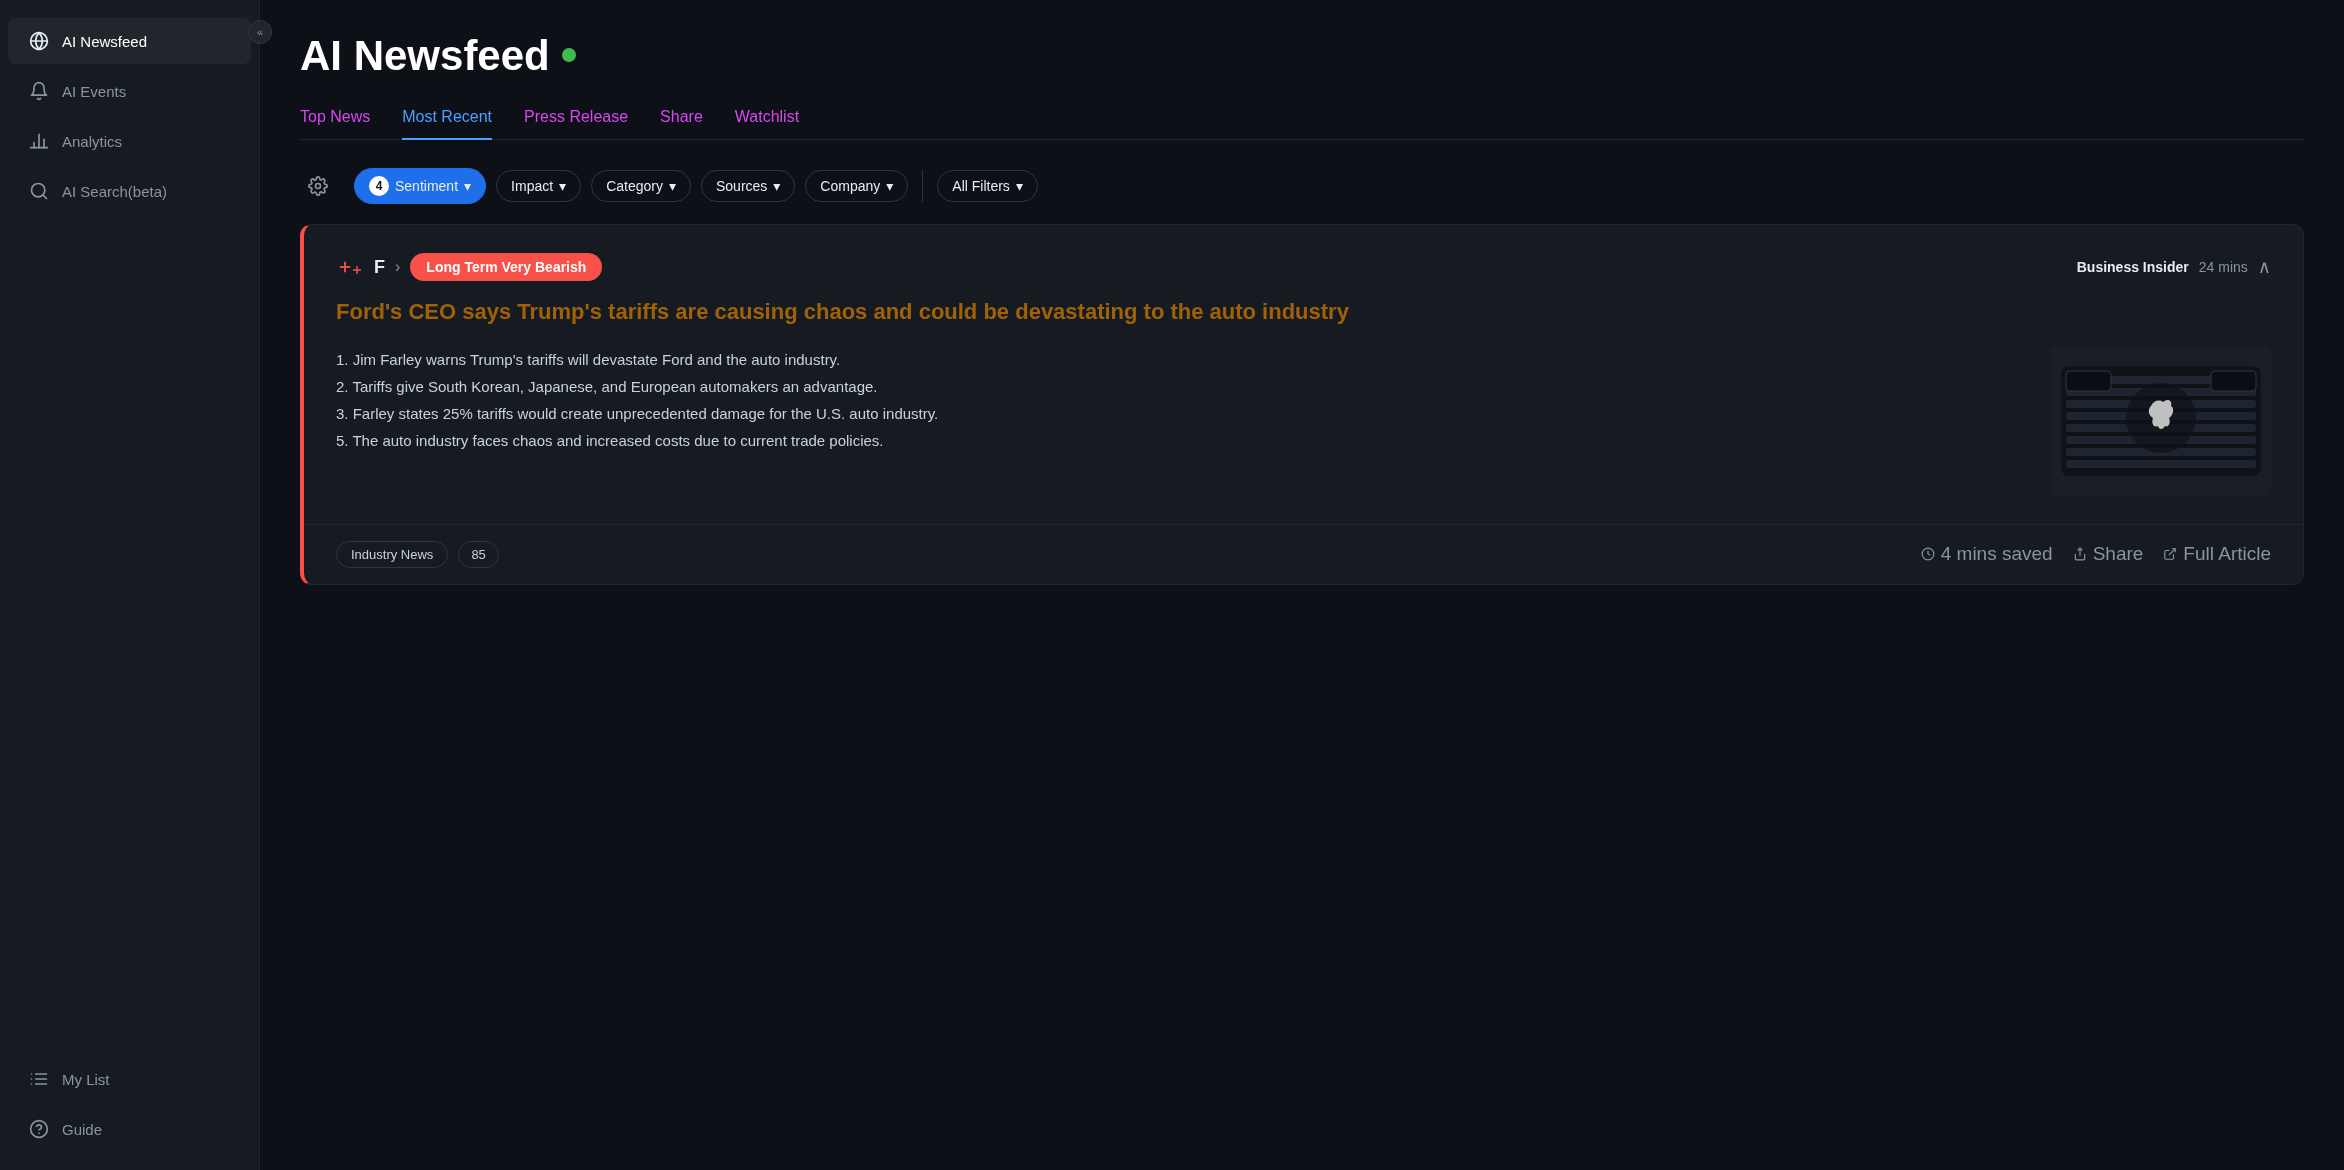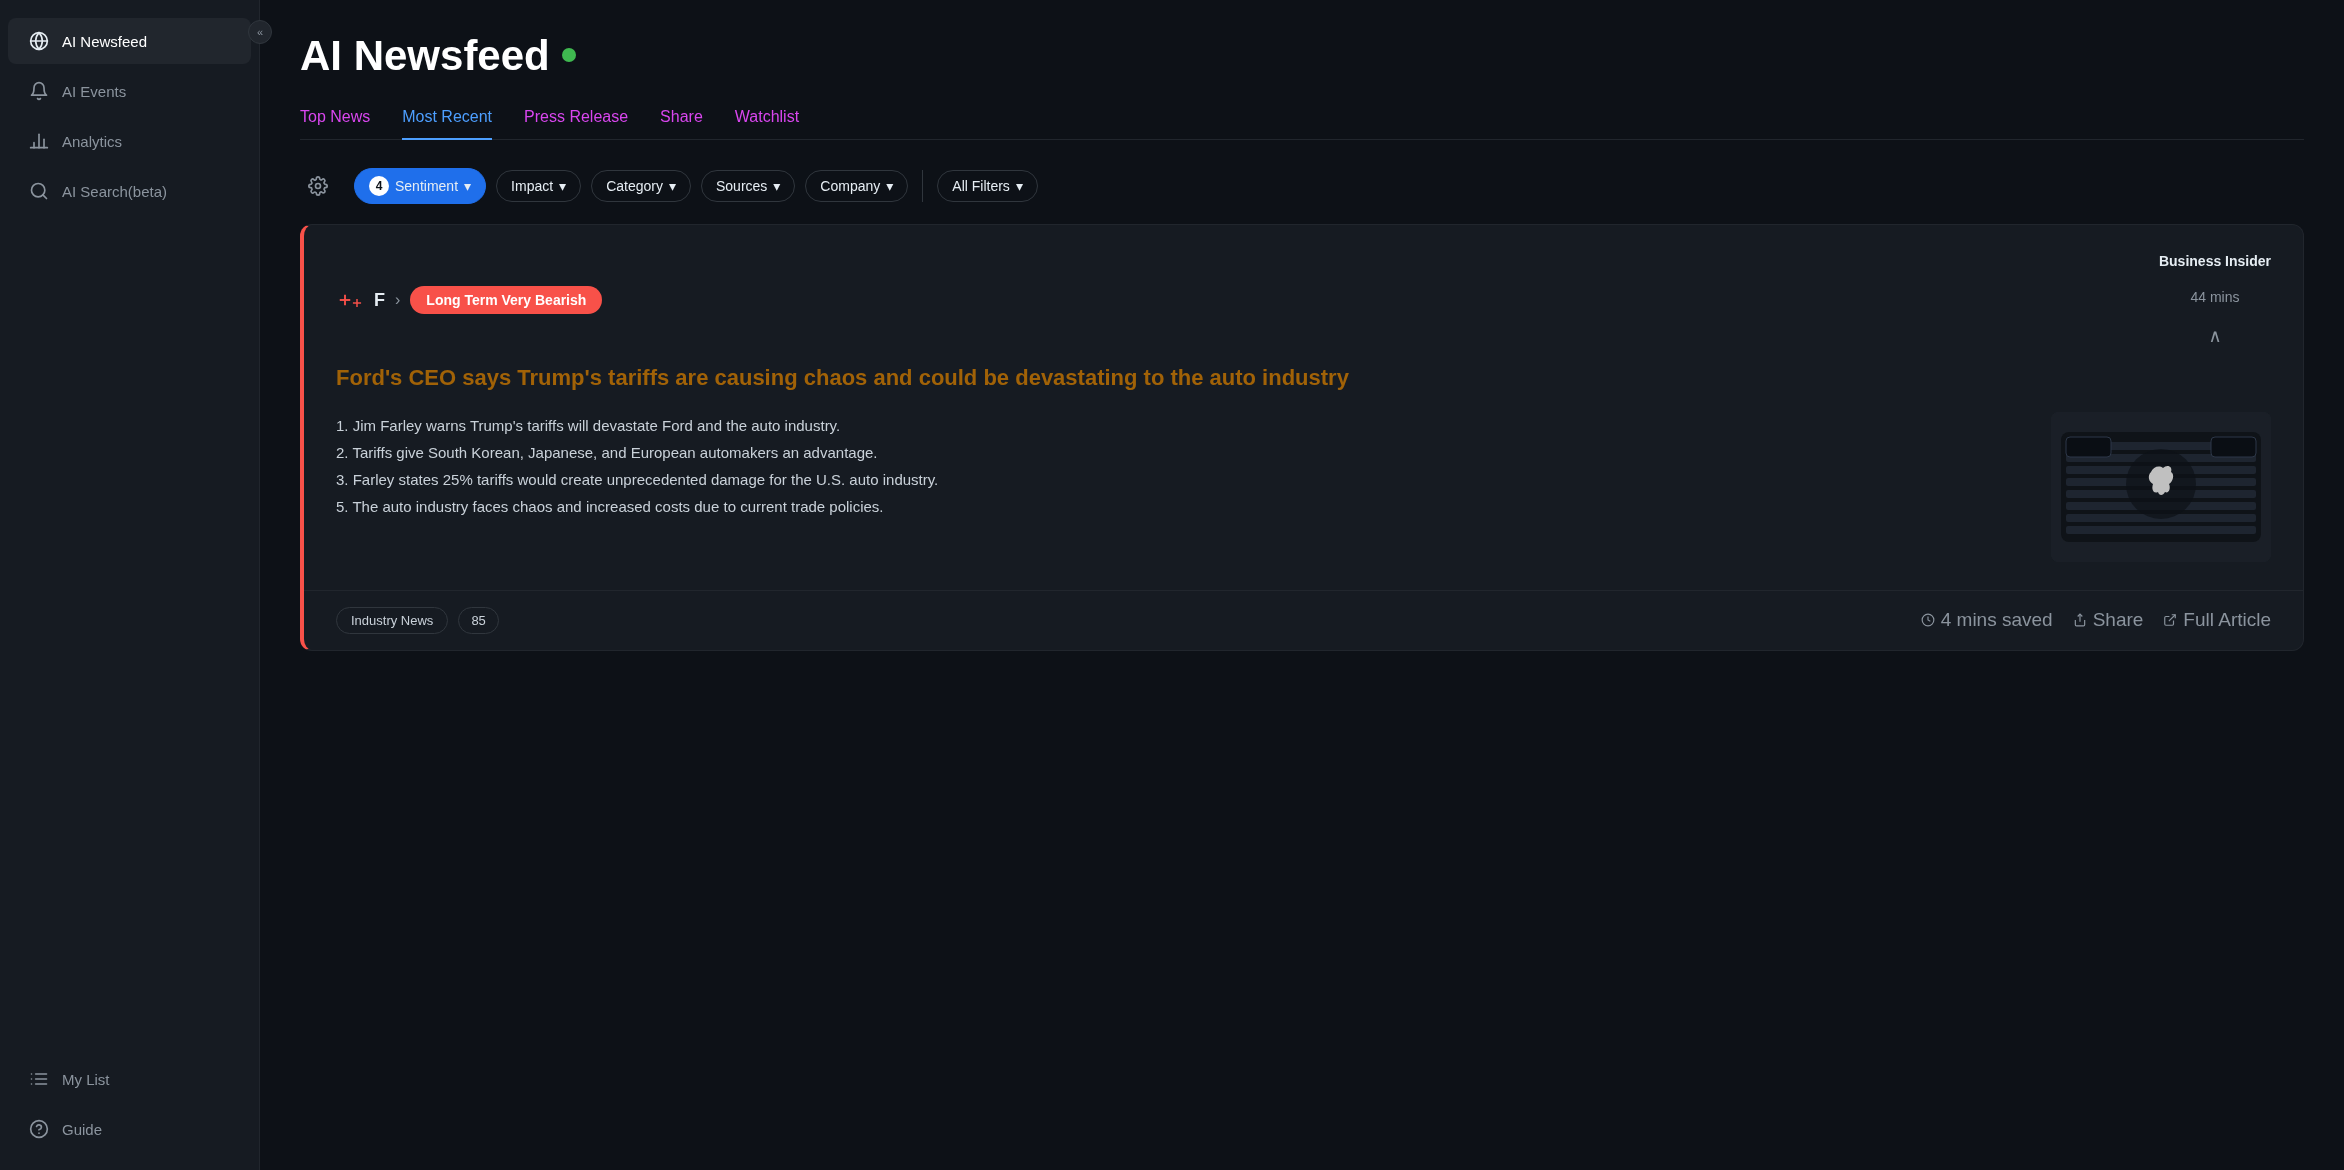--- a/index.html
+++ b/index.html
@@ -208,24 +208,23 @@
       background: #f85149;
       color: #ffffff;
       font-size: 14px;
       font-weight: 700;
       padding: 6px 16px;
       border-radius: 20px;
     }
     .news-card-meta-right {
       display: flex;
       align-items: center;
-      gap: 20px;
+      gap: 10px;
       color: #8b949e;
       font-size: 14px;
-      flex-direction: column;
     }
     .source-name {
       color: #e6edf3;
       font-weight: 600;
     }
     .news-card-title {
       font-size: 22px;
       font-weight: 800;
       color: #a16207;
       line-height: 1.4;
@@ -447,21 +446,21 @@
               <line x1="12" y1="5" x2="12" y2="19"></line>
                 <line x1="5" y1="12" x2="19" y2="12"></line>
             </svg>
           </span>
           <span class="ticker-label">F</span>
           <span class="ticker-arrow">›</span>
           <span class="sentiment-badge">Long Term Very Bearish</span>
         </div>
         <div class="news-card-meta-right">
           <span class="source-name">Business Insider</span>
-          <span>44 mins</span>
+          <span>24 mins</span>
           <span class="news-card-collapse">∧</span>
         </div>
       </div>
 
       <div style="display:flex;align-items:flex-start;justify-content:space-between;gap:16px;margin-bottom:18px;">
         <h2 class="news-card-title">Ford's CEO says Trump's tariffs are causing chaos and could be devastating to the auto industry</h2>
       </div>
 
       <div class="news-card-body">
         <div class="news-card-points">

